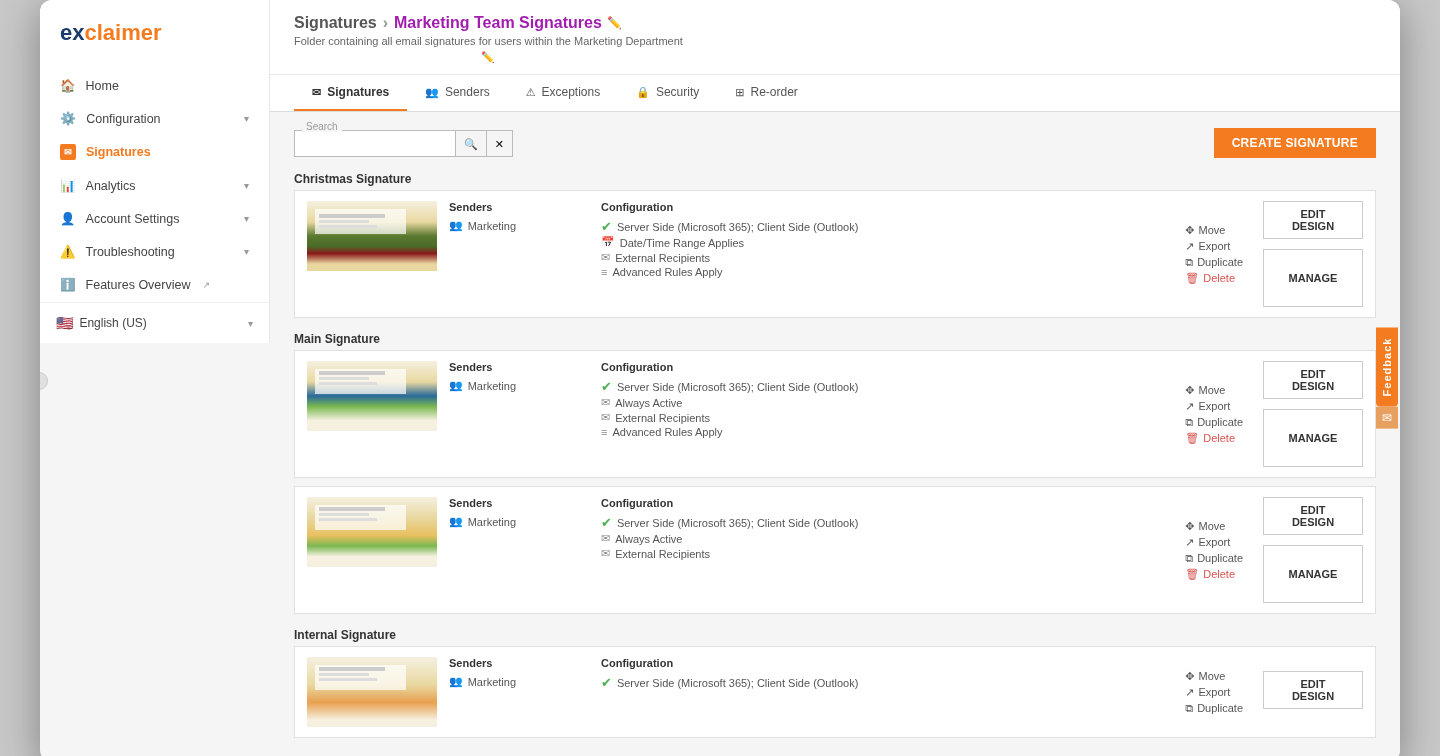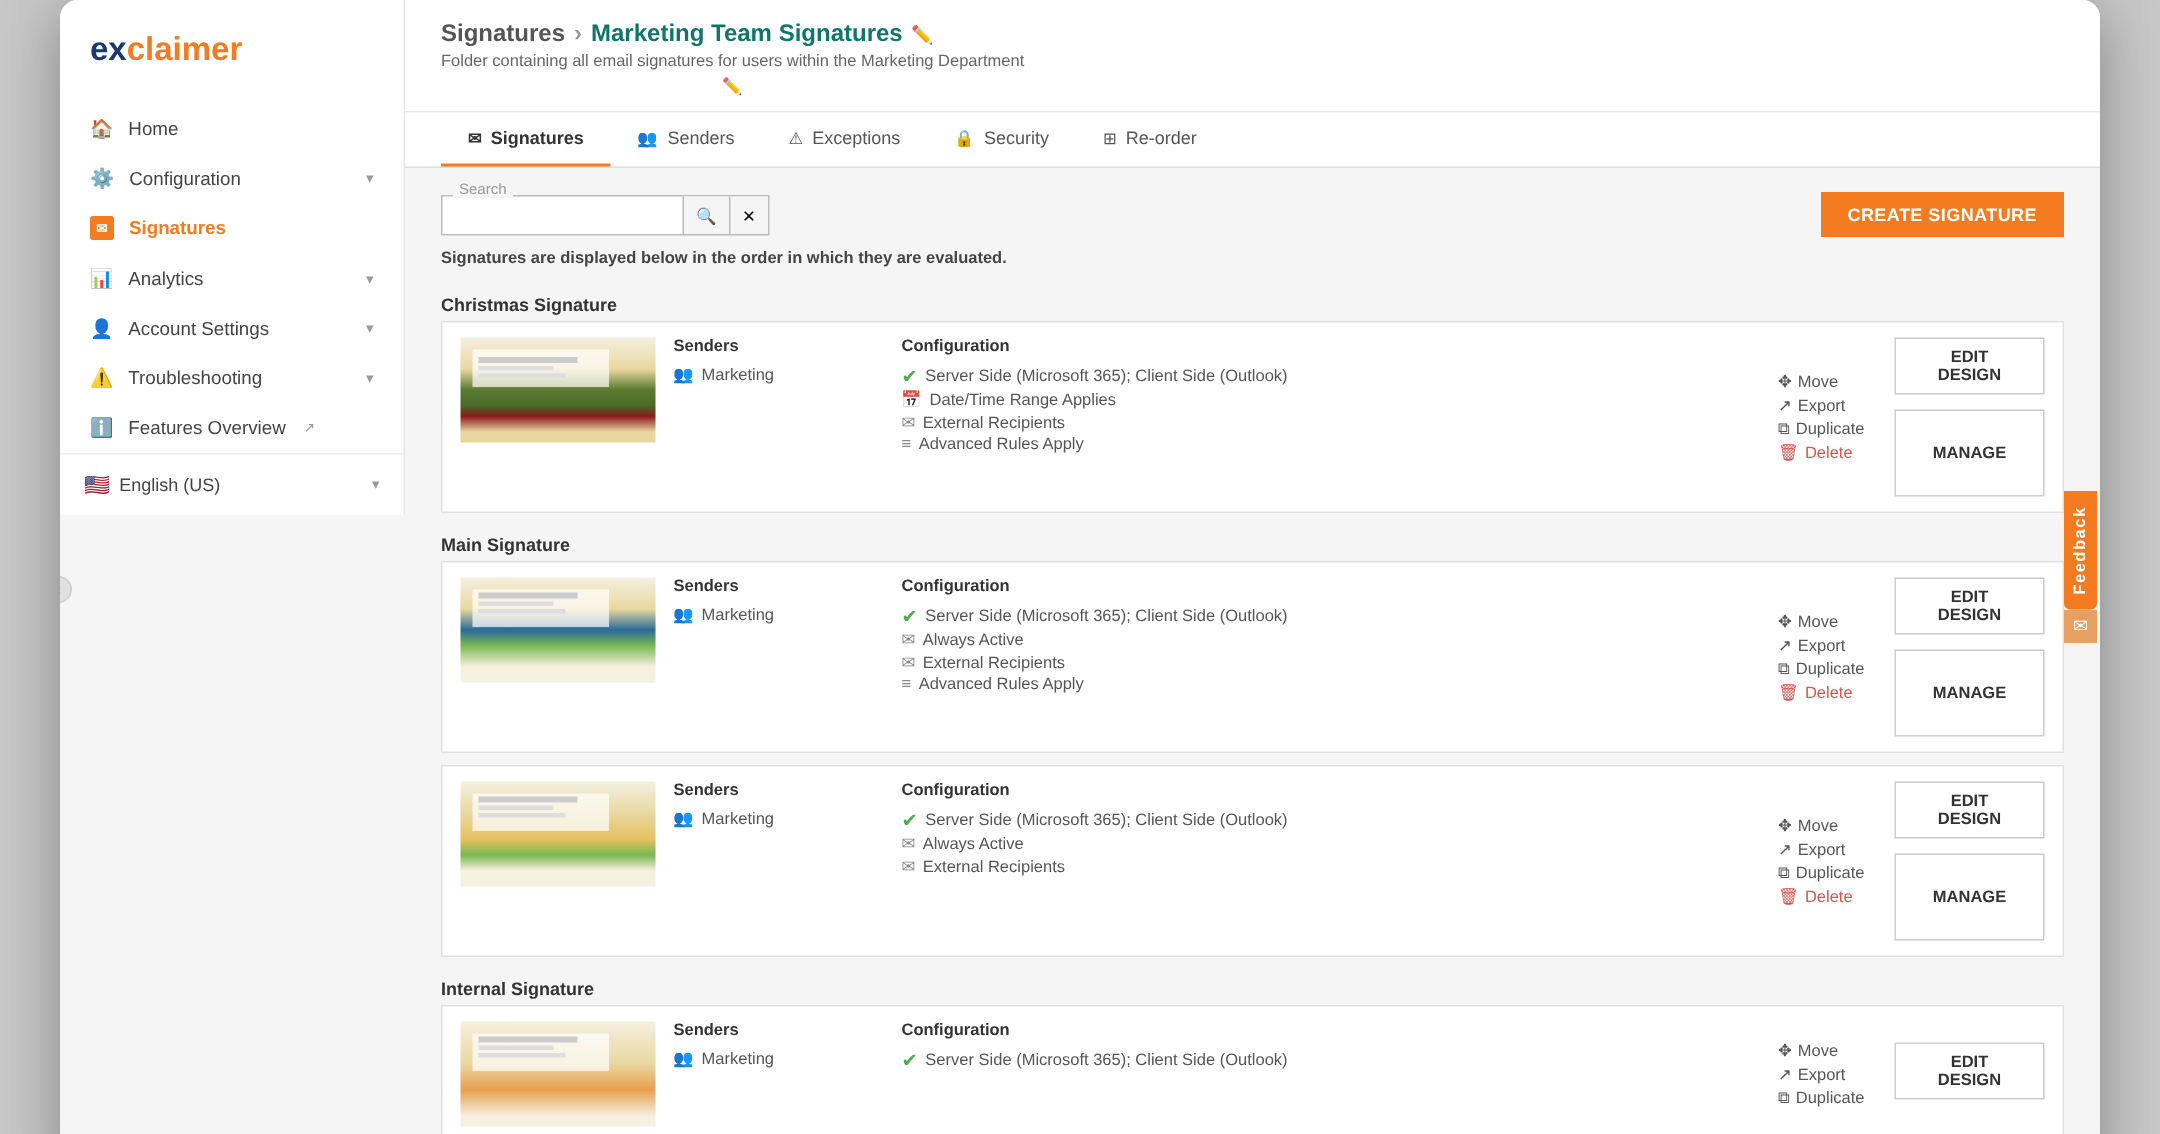--- a/index.html
+++ b/index.html
@@ -331,21 +331,21 @@
     <div class="collapse-arrow">‹</div>
   </div>
 
   <div class="main">
 
     <div class="page-header">
       <div>
         <div class="breadcrumb">
           <span style="cursor:pointer;color:#555;">Signatures</span>
           <span style="color:#999;">›</span>
-          <span style="color:#0f766e;">Marketing Team Signatures</span>
+          <span style="color:#a21caf;">Marketing Team Signatures</span>
           <span class="edit-icon">✏️</span>
         </div>
         <div class="breadcrumb-sub">
           <span>Folder containing all email signatures for users within the Marketing Department</span>
           <span style="cursor:pointer;color:#999;font-size:11px;">✏️</span>
         </div>
       </div>
     </div>
 
     <div class="tabs">
@@ -382,21 +382,20 @@
               <span style="font-size:11px;">🔍</span>
             </button>
             <button style="border:none;border-left:1px solid #bbb;background:#f5f5f5;padding:5px 8px;cursor:pointer;">
               <span style="font-size:11px;">✕</span>
             </button>
           </div>
         </div>
         <button class="create-btn" style="margin-left:auto;">CREATE SIGNATURE</button>
       </div>
 
-      <div class="order-note">Signatures are displayed below in the order in which they are evaluated.</div>
 
       <div class="sig-section">
         <div class="sig-section-title">Christmas Signature</div>
         <div class="sig-card">
           <div style="width:130px;height:70px;flex-shrink:0;background:linear-gradient(180deg,#f5f0e0 0%,#e8d8a0 30%,#5a7a30 50%,#4a6a28 65%,#8b1a1a 75%,#e8d8a0 90%);overflow:hidden;position:relative;">
             <div style="position:absolute;top:8px;left:8px;width:70%;height:35%;background:rgba(255,255,255,0.7);display:flex;flex-direction:column;justify-content:center;padding:2px 4px;">
               <div style="height:4px;background:#ccc;margin-bottom:2px;width:80%;"></div>
               <div style="height:3px;background:#ddd;margin-bottom:2px;width:60%;"></div>
               <div style="height:3px;background:#ddd;width:70%;"></div>
             </div>

